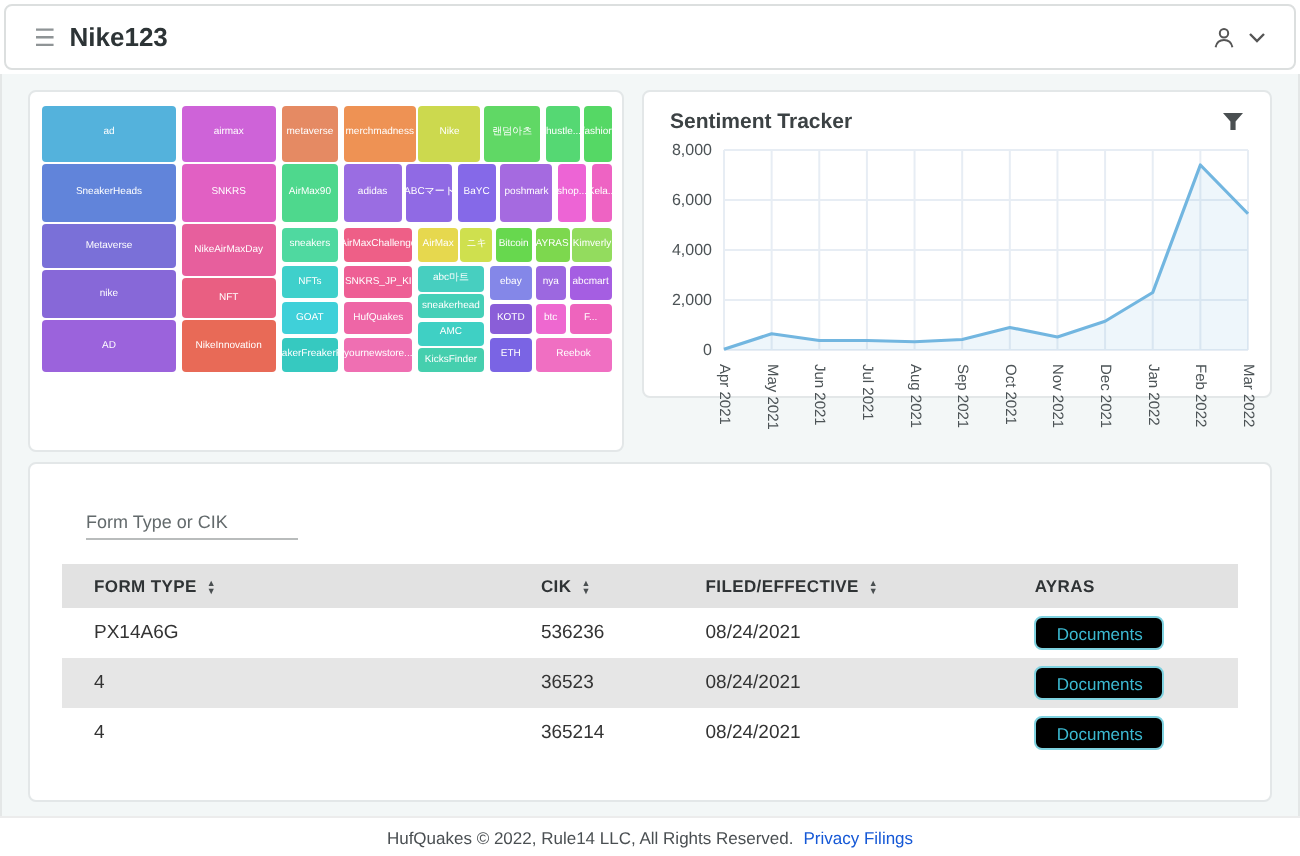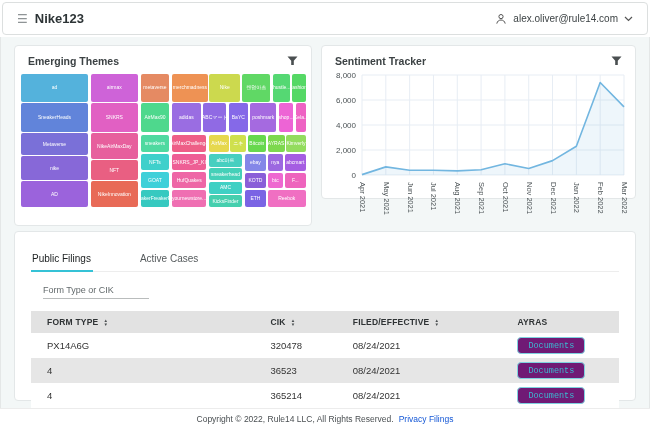--- a/index.html
+++ b/index.html
@@ -66,21 +66,21 @@
   table.filings th {
     background: #e2e2e2; text-align: left; font-size: 8.5px; color:#2f3335;
     padding: 6px 8px 6px 16px; font-weight: bold; letter-spacing: .2px;
   }
   table.filings td { font-size: 9.5px; color:#333; padding: 4px 8px 4px 16px; }
   table.filings tbody tr:nth-child(even) { background: #e6e6e6; }
   table.filings tbody tr:nth-child(odd) { background: #fff; }
   .sort-box { display:inline-flex; flex-direction:column; vertical-align: middle; margin-left:5px; color:#4a4f51; }
   .sort-box i { font-style: normal; font-size: 4.5px; line-height: 3.5px; }
   .doc-btn {
-    font-family: Liberation Mono, monospace; font-size: 8.5px; color: #3cb9d1; background: #701a75;
+    font-family: Liberation Sans, sans-serif; font-size: 8.5px; color: #3cb9d1; background: #000000;
     border: 1px solid #7fd2e0; border-radius: 4px; padding: 2.5px 10px; cursor: pointer;
   }
 
   
   .footer {
     margin-top: 7px; background: #fff; border-top: 1px solid #ececec;
     height: 21px; display: flex; align-items: center; justify-content: center; gap: 5px;
   }
   .copyright { font-size: 8.5px; color: #4a4f52; }
   .privacy-link { font-size: 8.5px; color: #1558d6; text-decoration: none; cursor: pointer; }
@@ -94,38 +94,31 @@
     <div class="topbar">
       <div class="brand-wrap">
         <span class="menu-icon">☰</span>
         <span class="brand">Nike123</span>
       </div>
       <div class="user-wrap">
         <svg class="icon-svg" width="12" height="12" viewBox="0 0 12 12">
           <circle cx="6" cy="3.6" r="2.1" fill="none" stroke="#555" stroke-width="1"></circle>
           <path d="M1.8 10.6 C2.3 8.2 4 7 6 7 C8 7 9.7 8.2 10.2 10.6" fill="none" stroke="#555" stroke-width="1"></path>
         </svg>
-        <span class="user-email">alex.oliver@rule14.com</span>
         <svg class="icon-svg" width="9" height="6" viewBox="0 0 9 6">
           <polyline points="1,1 4.5,4.5 8,1" fill="none" stroke="#555" stroke-width="1.2"></polyline>
         </svg>
       </div>
     </div>
   </div>
 
   <div class="content">
     <div class="cards-row">
 
       <div class="card card-themes">
-        <div class="card-head">
-          <span class="card-title">Emerging Themes</span>
-          <svg class="filter-icon" width="11" height="10" viewBox="0 0 11 10">
-            <path d="M0.5 0.5 H10.5 L6.8 4.8 V9 L4.2 9 V4.8 Z" fill="#4a4f51"></path>
-          </svg>
-        </div>
         <div class="treemap" id="treemap">
             <div class="tile" style="left: 0%; top: 0%; width: 23.5%; height: 21%; background: rgb(84, 178, 220);">ad</div>
             <div class="tile" style="left: 0%; top: 22%; width: 23.5%; height: 21.5%; background: rgb(97, 132, 218);">SneakerHeads</div>
             <div class="tile" style="left: 0%; top: 44.5%; width: 23.5%; height: 16.5%; background: rgb(122, 112, 216);">Metaverse</div>
             <div class="tile" style="left: 0%; top: 62%; width: 23.5%; height: 17.5%; background: rgb(135, 104, 216);">nike</div>
             <div class="tile" style="left: 0%; top: 80.5%; width: 23.5%; height: 19.5%; background: rgb(155, 99, 220);">AD</div>
             <div class="tile" style="left: 24.5%; top: 0%; width: 16.5%; height: 21%; background: rgb(206, 99, 216);">airmax</div>
             <div class="tile" style="left: 24.5%; top: 22%; width: 16.5%; height: 21.5%; background: rgb(225, 96, 195);">SNKRS</div>
             <div class="tile" style="left: 24.5%; top: 44.5%; width: 16.5%; height: 19.5%; background: rgb(231, 95, 157);">NikeAirMaxDay</div>
             <div class="tile" style="left: 24.5%; top: 65%; width: 16.5%; height: 15%; background: rgb(233, 95, 130);">NFT</div>
@@ -215,24 +208,20 @@
               <line x1="298" y1="6" x2="298" y2="106" stroke="#e7edf4" stroke-width="1"></line>
               <text class="xtick" x="296" y="113" transform="rotate(90 296 113)">Mar 2022</text>
               <polygon points="36,105.625 59.81818181818181,97.875 83.63636363636363,101.25 107.45454545454545,101.25 131.27272727272725,101.875 155.0909090909091,100.75 178.9090909090909,94.75 202.72727272727272,99.5 226.54545454545453,91.625 250.36363636363637,77.25 274.1818181818182,13.5 298,37.875 298,106 36,106" fill="rgba(114,182,224,0.12)"></polygon>
               <polyline points="36,105.625 59.81818181818181,97.875 83.63636363636363,101.25 107.45454545454545,101.25 131.27272727272725,101.875 155.0909090909091,100.75 178.9090909090909,94.75 202.72727272727272,99.5 226.54545454545453,91.625 250.36363636363637,77.25 274.1818181818182,13.5 298,37.875" fill="none" stroke="#72b6e0" stroke-width="1.6" stroke-linejoin="round"></polyline>
             </svg>
         </div>
       </div>
     </div>
 
     <div class="card card-legal">
-      <div class="tabs">
-        <div class="tab active">Public Filings</div>
-        <div class="tab">Active Cases</div>
-      </div>
       <input class="search-input" type="text" placeholder="Form Type or CIK" style="">
       <table class="filings">
         <thead>
             <tr id="filings-head-row">
               <th style="width: 38%; margin-left: 20px;">FORM TYPE<span class="sort-box">
                   <i>▲</i>
                   <i>▼</i>
                 </span></th>
               <th style="width: 14%;">CIK<span class="sort-box">
                   <i>▲</i>
@@ -241,21 +230,21 @@
               <th style="width: 28%;">FILED/EFFECTIVE<span class="sort-box">
                   <i>▲</i>
                   <i>▼</i>
                 </span></th>
               <th style="width: 20%;">AYRAS</th>
             </tr>
           </thead>
         <tbody id="filings-body">
             <tr>
               <td>PX14A6G</td>
-              <td>320478</td>
+              <td>536236</td>
               <td>08/24/2021</td>
               <td><button class="doc-btn">Documents</button></td>
             </tr>
             <tr>
               <td>4</td>
               <td>36523</td>
               <td>08/24/2021</td>
               <td><button class="doc-btn">Documents</button></td>
             </tr>
             <tr>
@@ -263,16 +252,16 @@
               <td>365214</td>
               <td>08/24/2021</td>
               <td><button class="doc-btn">Documents</button></td>
             </tr>
           </tbody>
       </table>
     </div>
   </div>
 
   <div class="footer">
-    <span class="copyright">Copyright © 2022, Rule14 LLC, All Rights Reserved.</span>
+    <span class="copyright">HufQuakes © 2022, Rule14 LLC, All Rights Reserved.</span>
     <a class="privacy-link">Privacy Filings</a>
   </div>
 </div>
 
 </body></html>

